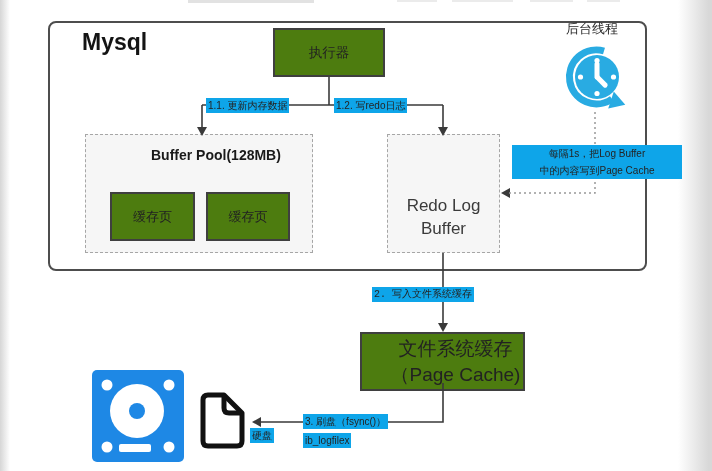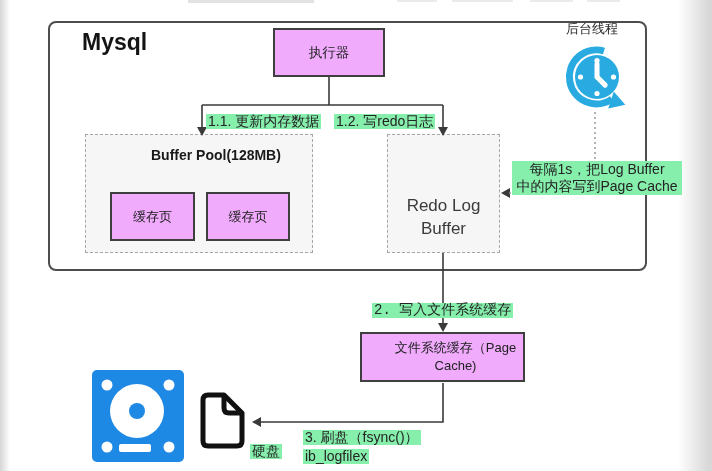--- a/index.html
+++ b/index.html
@@ -11,21 +11,21 @@
   }
   .abs{position:absolute;}
   
   .bg-left{left:0;top:0;width:10px;height:471px;z-index:0;
     background:linear-gradient(to right,#d6d6d6,rgba(255,255,255,0));}
   .bg-right{left:678px;top:0;width:34px;height:471px;z-index:0;
     background:linear-gradient(to right,rgba(255,255,255,0),#d8d8d8 90%);}
   .top-strip{top:0;height:3px;background:#e2e2e2;z-index:0;}
   
   .solid-box{
-    border:2px solid #3f3f3f;background:#f0abfc;z-index:1;
+    border:2px solid #3f3f3f;background:#4d7c0f;z-index:1;
     display:flex;align-items:center;justify-content:center;
     font-size:13.5px;color:#222;text-align:center;box-sizing:border-box;
   }
   .dashed-box{
     border:1px dashed #a6a6a6;background:#f6f6f6;z-index:1;box-sizing:border-box;
   }
   .mysql-box{
     left:48px;top:21px;width:599px;height:250px;
     border:2px solid #4d4d4d;border-radius:8px;z-index:1;box-sizing:border-box;
     background:transparent;
@@ -36,26 +36,26 @@
   .bufferpool{left:85px;top:134px;width:228px;height:119px;}
   .bufferpool-title{left:117px;top:147px;font-size:14px;font-weight:bold;color:#1a1a1a;z-index:2;padding-left:34px;}
   .page1{left:110px;top:192px;width:85px;height:49px;font-size:13px;}
   .page2{left:206px;top:192px;width:84px;height:49px;font-size:13px;}
   .redo{
     left:387px;top:134px;width:113px;height:119px;
     display:flex;align-items:center;justify-content:center;text-align:center;
     font-size:17px;color:#3b3b3b;line-height:1.3;
   }
   .redo-inner{width:90px;margin-top:48px;}
-  .pagecache{left:360px;top:332px;width:165px;height:50px;font-size:13px;line-height:1.35;padding-left:26px;}
+  .pagecache{left:360px;top:332px;width:165px;height:59px;font-size:19px;line-height:1.35;padding-left:26px;}
   .pagecache-inner{width:142px;}
   
   .lbl{
-    position:absolute;background:#86efac;font-size:14px;color:#242424;
-    line-height:15px;white-space:nowrap;padding:0 2px;z-index:3;margin-top:16px;
+    position:absolute;background:#0ea5e9;font-size:10px;color:#242424;
+    line-height:15px;white-space:nowrap;padding:0 2px;z-index:3;
   }
   .lbl-1-1{left:206px;top:98px;}
   .lbl-1-2{left:334px;top:98px;}
   .timer-note{left:512px;top:145px;width:166px;white-space:normal;
     text-align:center;line-height:17px;}
   .lbl-2{left:372px;top:287px;font-family:Liberation Mono, monospace;}
   .lbl-3{left:303px;top:414px;}
   .lbl-ibfile{left:303px;top:433px;}
   .lbl-disk{left:250px;top:428px;}
   svg.overlay{left:0;top:0;z-index:2;}

